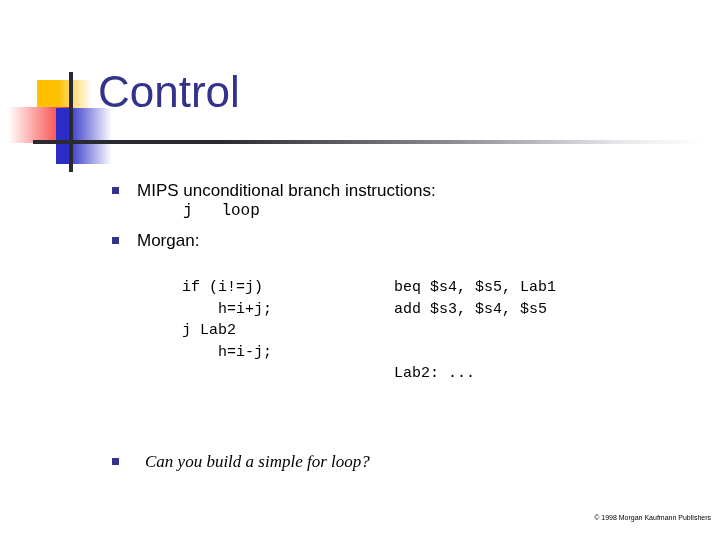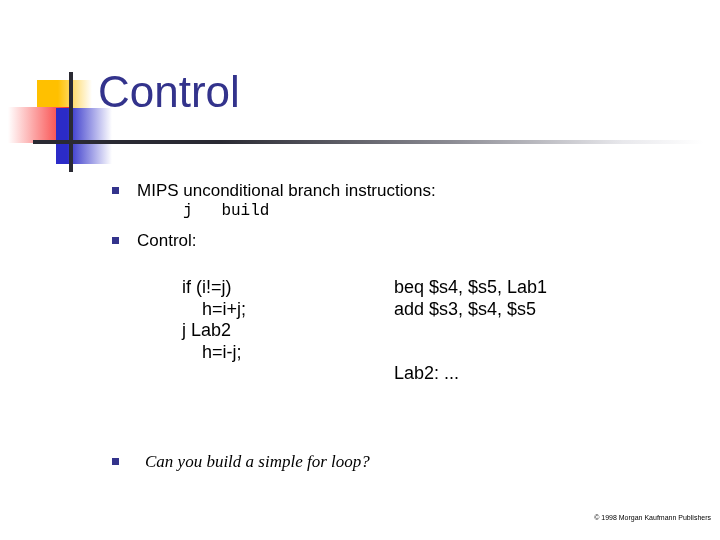--- a/index.html
+++ b/index.html
@@ -138,22 +138,22 @@
 
   
   #code-block {
     position: absolute;
     left: 182px;
     top: 277px;
     width: 520px;
   }
   .code-line {
     display: flex;
-    font-family: Liberation Sans, sans-serif;
-    font-size: 18px;
+    font-family: Liberation Mono, monospace;
+    font-size: 15px;
     line-height: 21.5px;
     color: #000000;
     white-space: pre;
   }
   .code-left {
     width: 212px;
     flex: 0 0 auto;
   }
   .code-right {
     flex: 1 1 auto;
@@ -187,25 +187,25 @@
 
   <div id="title">Control</div>
 
   <div id="hrule"></div>
 
   <div class="bullet-row" id="bullet1">
     <span class="bullet-marker"></span>
     <span class="bullet-text">MIPS unconditional branch instructions:</span>
   </div>
 
-  <div id="sub-code">j   build</div>
+  <div id="sub-code">j   loop</div>
 
   <div class="bullet-row" id="bullet2">
     <span class="bullet-marker"></span>
-    <span class="bullet-text">Control:</span>
+    <span class="bullet-text">Morgan:</span>
   </div>
 
   <div id="code-block">
     <div class="code-line">
       <span class="code-left">if (i!=j)</span>
       <span class="code-right">beq $s4, $s5, Lab1</span>
     </div>
     <div class="code-line">
       <span class="code-left">    h=i+j;</span>
       <span class="code-right">add $s3, $s4, $s5</span>

